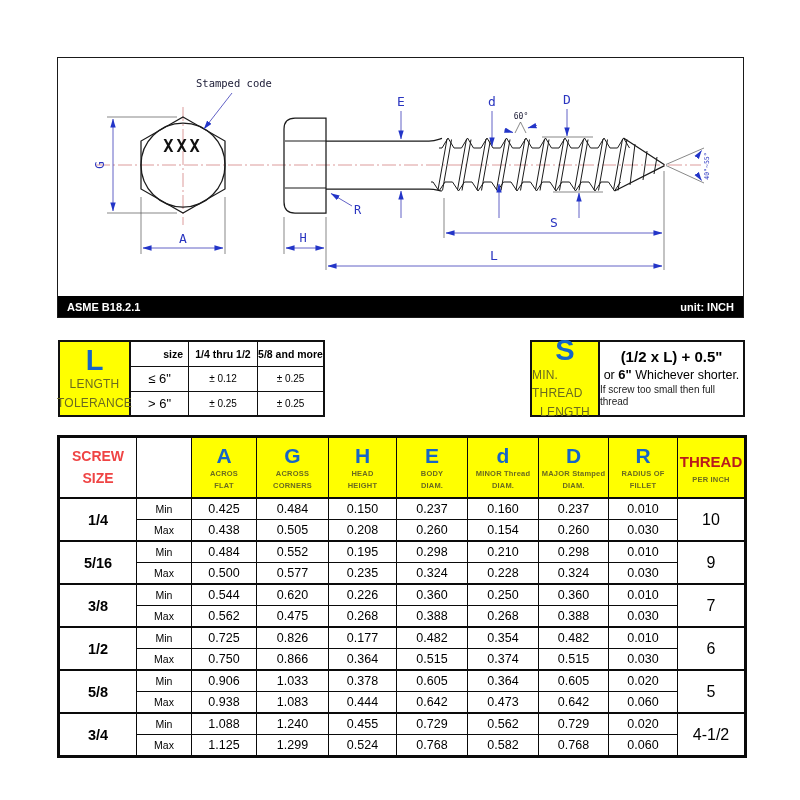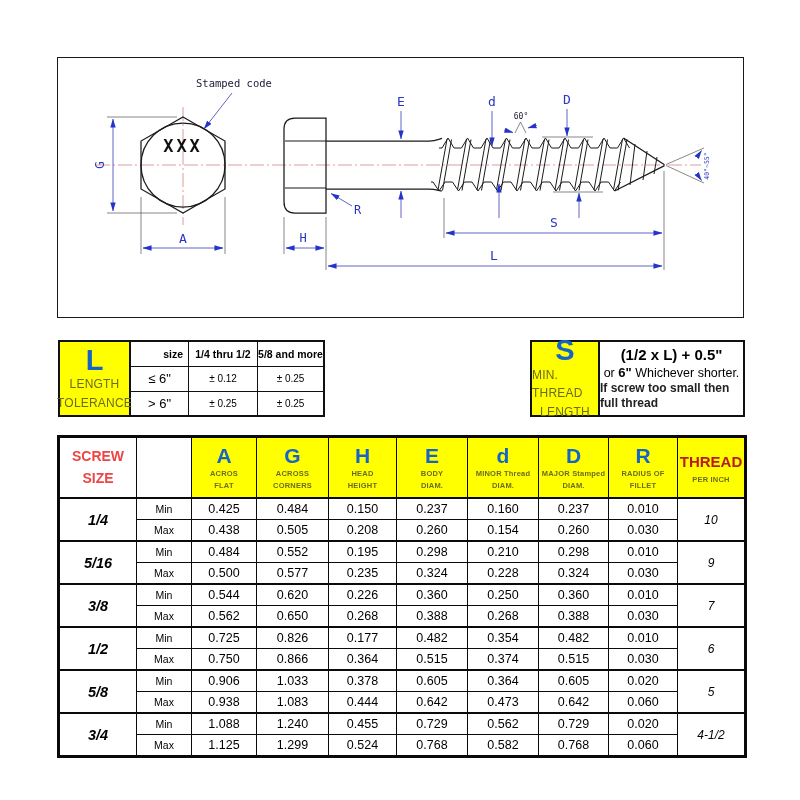--- a/index.html
+++ b/index.html
@@ -36,38 +36,38 @@
   .lhead.rt{justify-content:flex-end;padding-right:5px;}
   .lsize{font-size:13px;}
   .lval{font-size:10px;}
 
   .stable{position:absolute;left:530px;top:340px;width:215px;height:77px;display:flex;border:2.5px solid #111;box-sizing:border-box;background:#fff;}
   .stable .keycell{width:68px;}
   .sformula{flex:1;display:flex;flex-direction:column;align-items:center;justify-content:center;line-height:1.25;}
   .f1{font-weight:bold;font-size:15px;}
   .f2{font-size:12.5px;}
   .f2 b{font-size:13px;}
-  .f3{font-size:12px;font-weight:bold;color:#222;}
+  .f3{font-size:10px;font-weight:normal;color:#222;}
 
   
   #spec-table{position:absolute;left:57px;top:435px;border-collapse:collapse;table-layout:fixed;width:687px;background:#fff;border:3px solid #0a0a0a;}
   #spec-table th,#spec-table td{border:1.5px solid #0a0a0a;text-align:center;vertical-align:middle;padding:0;overflow:hidden;}
   #spec-table thead th{height:59px;border-bottom:2.5px solid #0a0a0a;}
   #spec-table .dim,#spec-table .thr{background:#ffff00;}
   #spec-table .letter{font-size:21px;font-weight:bold;color:#1565c8;line-height:1.15;}
   #spec-table .sub{font-size:7.5px;font-weight:bold;color:#6b6b20;line-height:1.55;letter-spacing:.2px;}
   #spec-table .tletter{font-size:15px;font-weight:bold;color:#b91c1c;line-height:1.6;}
   #spec-table .corner{color:#ef4444;font-weight:bold;font-size:14px;line-height:1.55;background:#fff;}
   #spec-table .rmin td{border-bottom:1px solid #0a0a0a;height:20px;}
   #spec-table .rmax td{border-bottom:2.5px solid #0a0a0a;height:20px;margin-top:15px;}
-  #spec-table td[rowspan]{border-bottom:2.5px solid #0a0a0a;font-style:italic;}
+  #spec-table td[rowspan]{border-bottom:2.5px solid #0a0a0a;}
   #spec-table .size{font-weight:bold;font-size:14.5px;}
   #spec-table .mm{font-size:10.5px;}
   #spec-table .val{font-size:12.5px;}
-  #spec-table .tpi{font-size:12px;}
+  #spec-table .tpi{font-size:16px;}
 </style>
 </head>
 <body>
 
 <div id="sheet">
 
   <div class="drawing-frame">
     <svg width="684" height="237" viewBox="57 57 684 237" xmlns="http://www.w3.org/2000/svg">
       <defs>
         <marker id="mE" markerUnits="userSpaceOnUse" markerWidth="9" markerHeight="6" viewBox="0 0 10 6" refX="9.5" refY="3" orient="auto">
@@ -173,20 +173,24 @@
         <line class="dimline" x1="445" y1="232" x2="661" y2="232" marker-start="url(#mS)" marker-end="url(#mE)"></line>
         <text class="dimlbl" font-size="13" text-anchor="middle" x="553" y="226">S</text>
       </g>
 
       <g>
         <line class="dimline" x1="327" y1="265" x2="661" y2="265" marker-start="url(#mS)" marker-end="url(#mE)"></line>
         <text class="dimlbl" font-size="13" text-anchor="middle" x="493" y="259">L</text>
       </g>
     </svg>
 
+    <div class="asme-bar">
+      <span>ASME B18.2.1</span>
+      <span>unit: INCH</span>
+    </div>
   </div>
 
   <div class="ltable">
     <div class="keycell">
       <div class="keyletter">L</div>
       <div class="keysub">LENGTH</div>
       <div class="keysub">TOLERANCE</div>
     </div>
     <div class="lgrid">
       <div class="lhead rt">size</div>
@@ -325,21 +329,21 @@
           <td class="val">0.226</td>
           <td class="val">0.360</td>
           <td class="val">0.250</td>
           <td class="val">0.360</td>
           <td class="val">0.010</td>
           <td class="tpi" rowspan="2">7</td>
         </tr>
         <tr class="rmax">
           <td class="mm">Max</td>
           <td class="val">0.562</td>
-          <td class="val">0.650</td>
+          <td class="val">0.475</td>
           <td class="val">0.268</td>
           <td class="val">0.388</td>
           <td class="val">0.268</td>
           <td class="val">0.388</td>
           <td class="val">0.030</td>
         </tr>
         <tr class="rmin">
           <td class="size" rowspan="2">1/2</td>
           <td class="mm">Min</td>
           <td class="val">0.725</td>

